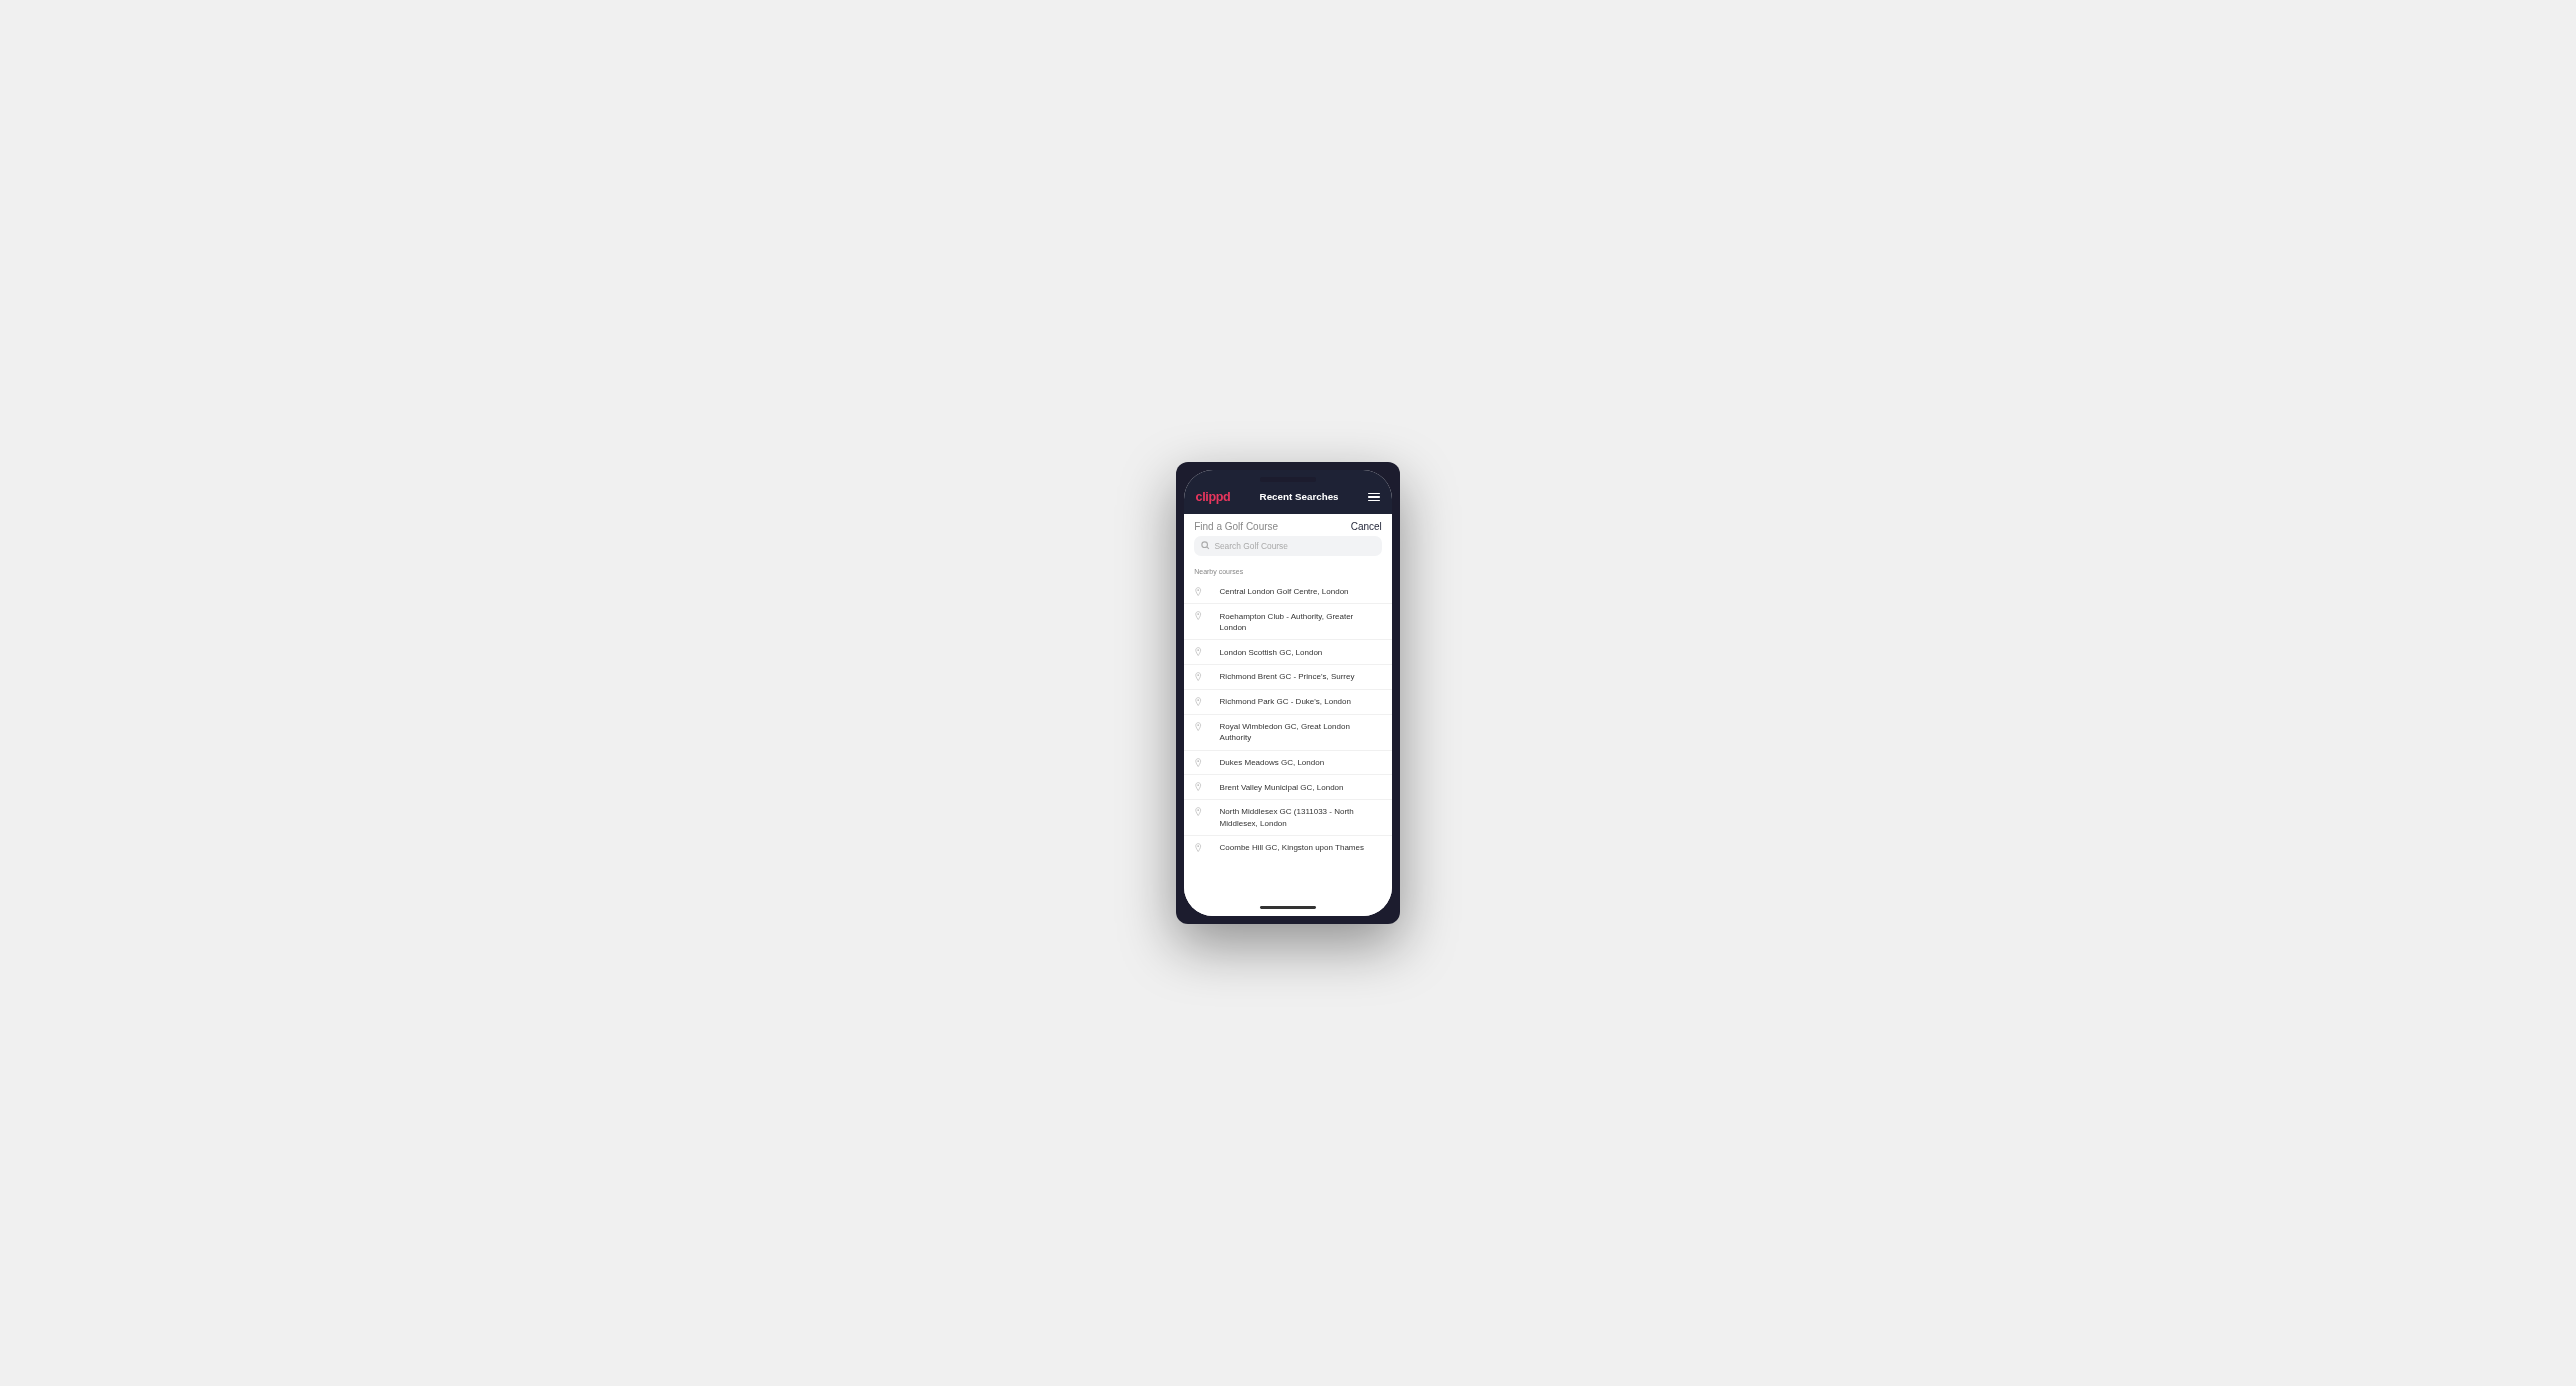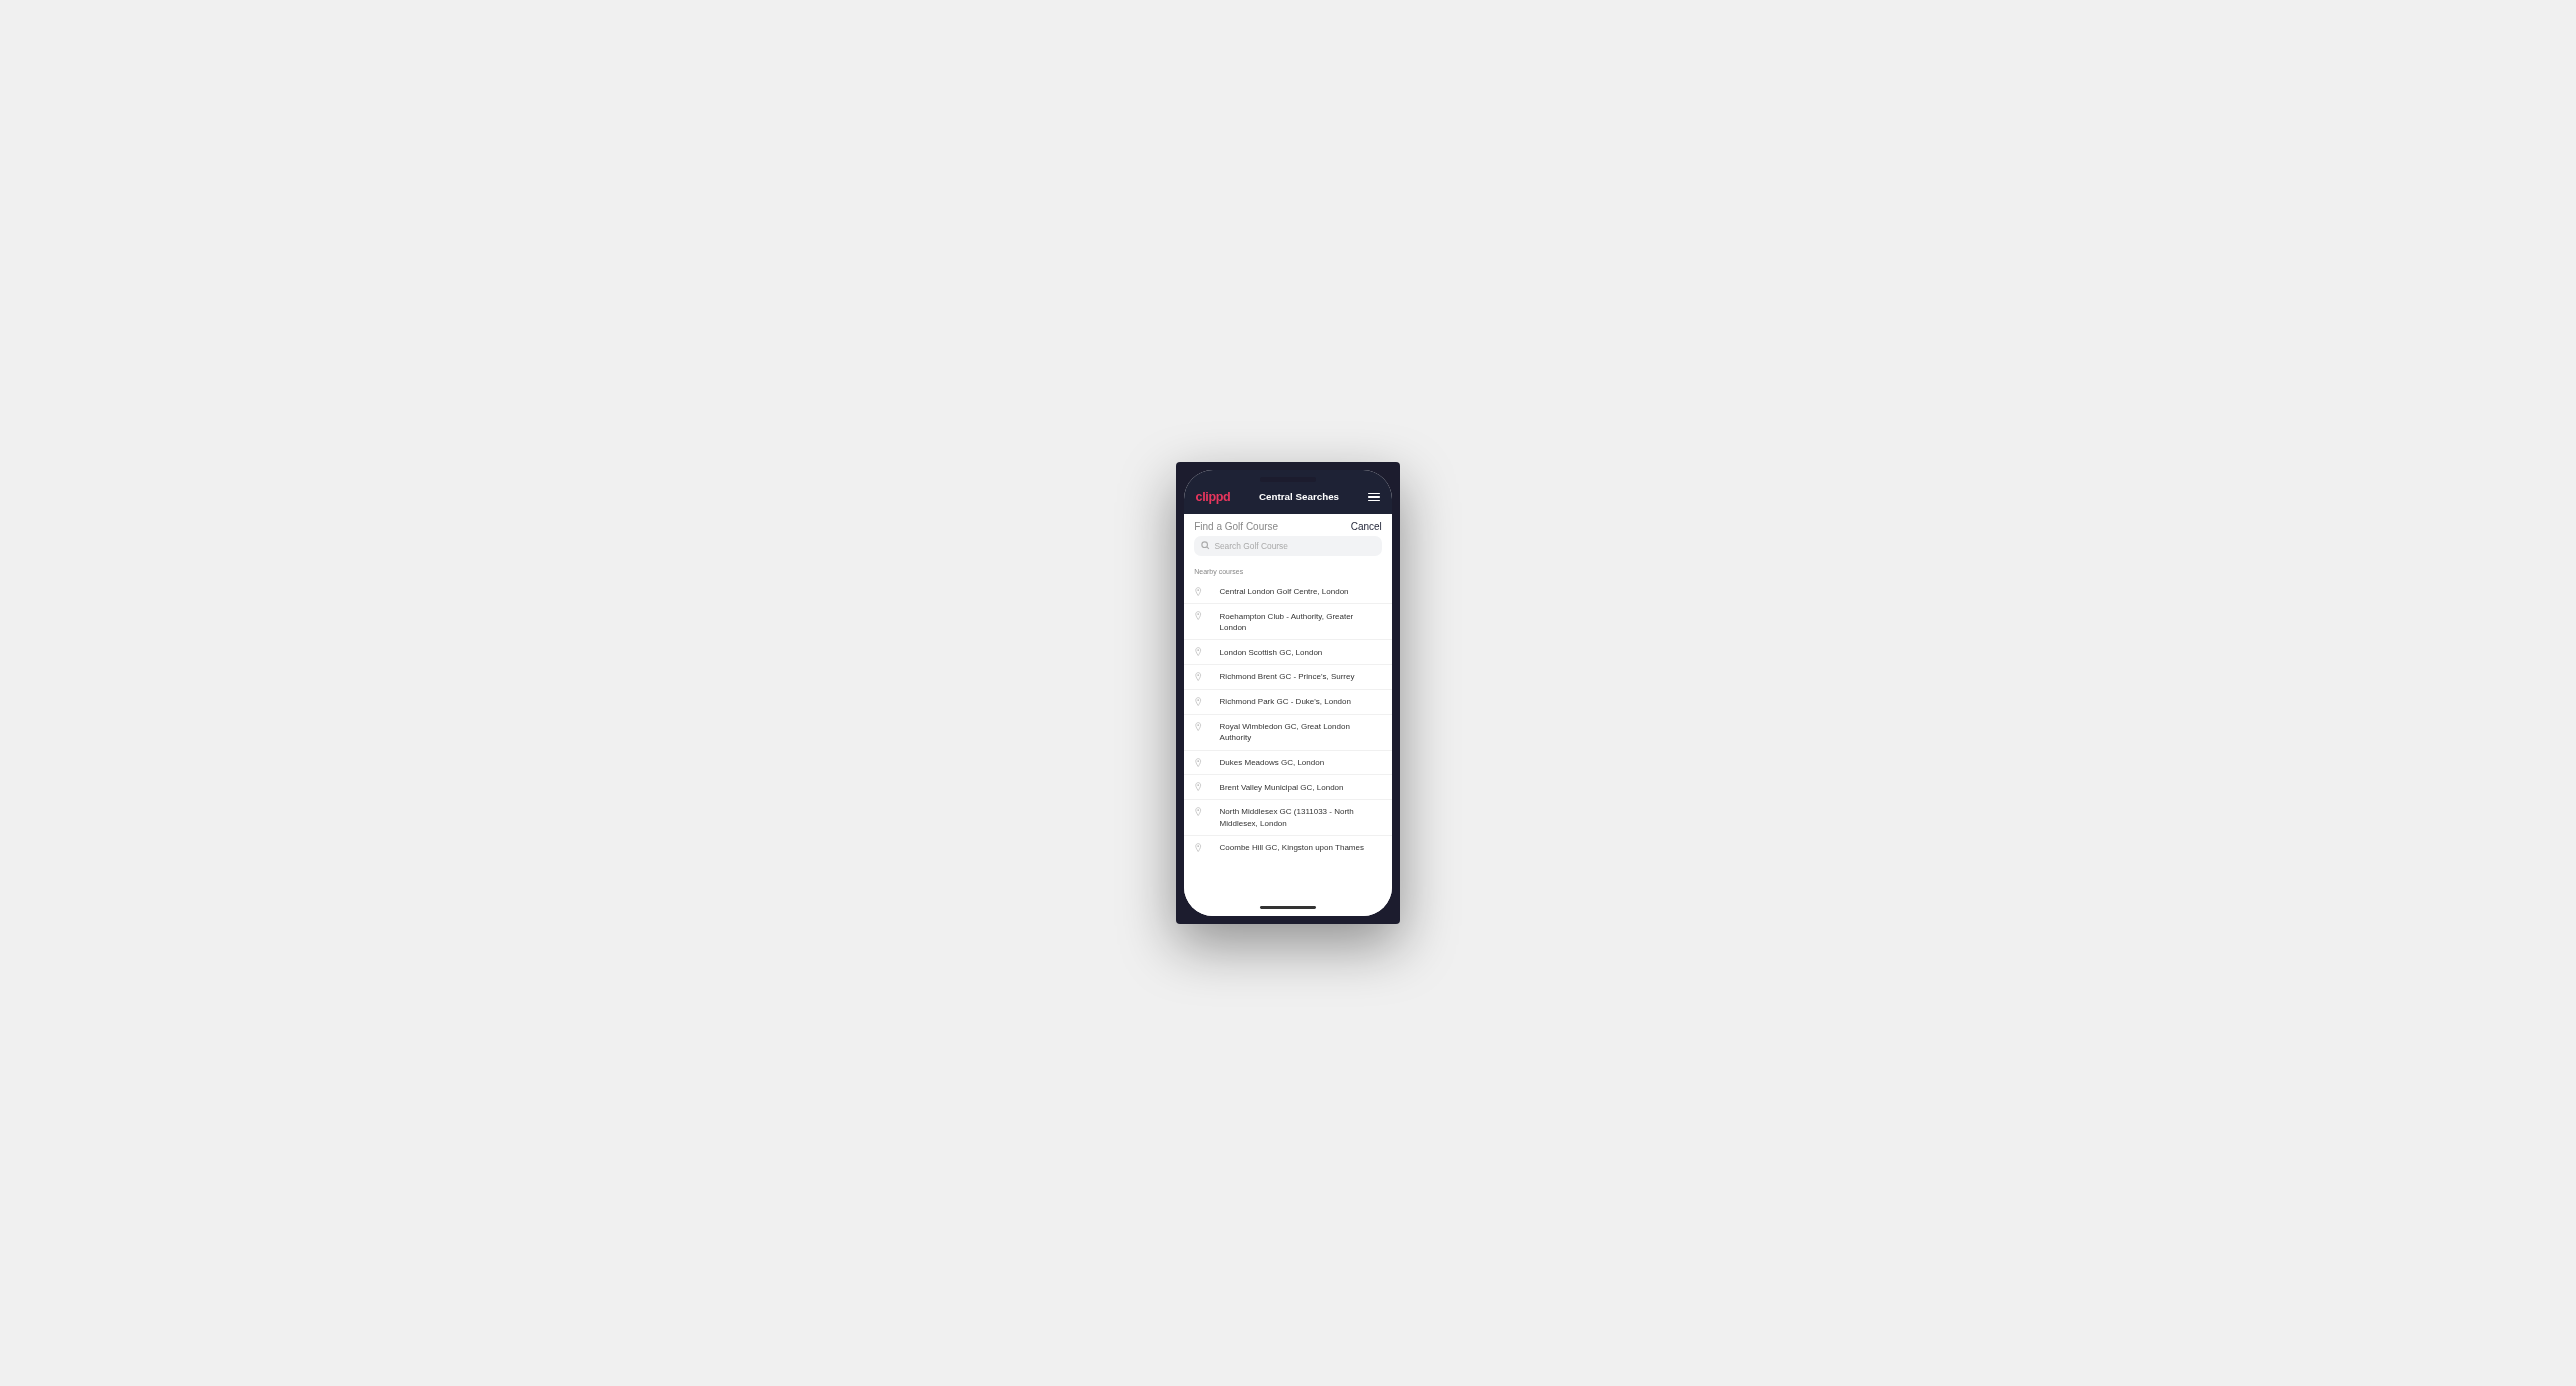--- a/index.html
+++ b/index.html
@@ -8,21 +8,21 @@
       display: flex;
       justify-content: center;
       align-items: center;
       min-height: 100vh;
       font-family: -apple-system, BlinkMacSystemFont, 'Helvetica Neue', sans-serif;
     }
     .phone-outer {
       width: 224px;
       height: 462px;
       background: #1c1c2e;
-      border-radius: 4px;
+      border-radius: 12px;
       padding: 8.4px;
       box-shadow: 0 21px 56px rgba(0,0,0,0.4);
       position: relative;
     }
     .phone-inner {
       width: 100%;
       height: 100%;
       background: #fff;
       border-radius: 29px;
       overflow: hidden;
@@ -180,21 +180,21 @@
 <body>
 
 <div class="phone-outer">
   <div class="phone-notch"></div>
   <div class="phone-inner">
 
     <div class="status-bar"></div>
 
     <div class="top-bar">
       <span class="logo">clippd</span>
-      <span class="top-bar-title">Central Searches</span>
+      <span class="top-bar-title">Recent Searches</span>
       <div class="hamburger-icon">
         <span></span>
         <span></span>
         <span></span>
       </div>
     </div>
 
     <div class="search-header">
       <span class="find-label">Find a Golf Course</span>
       <span class="cancel-btn">Cancel</span>

